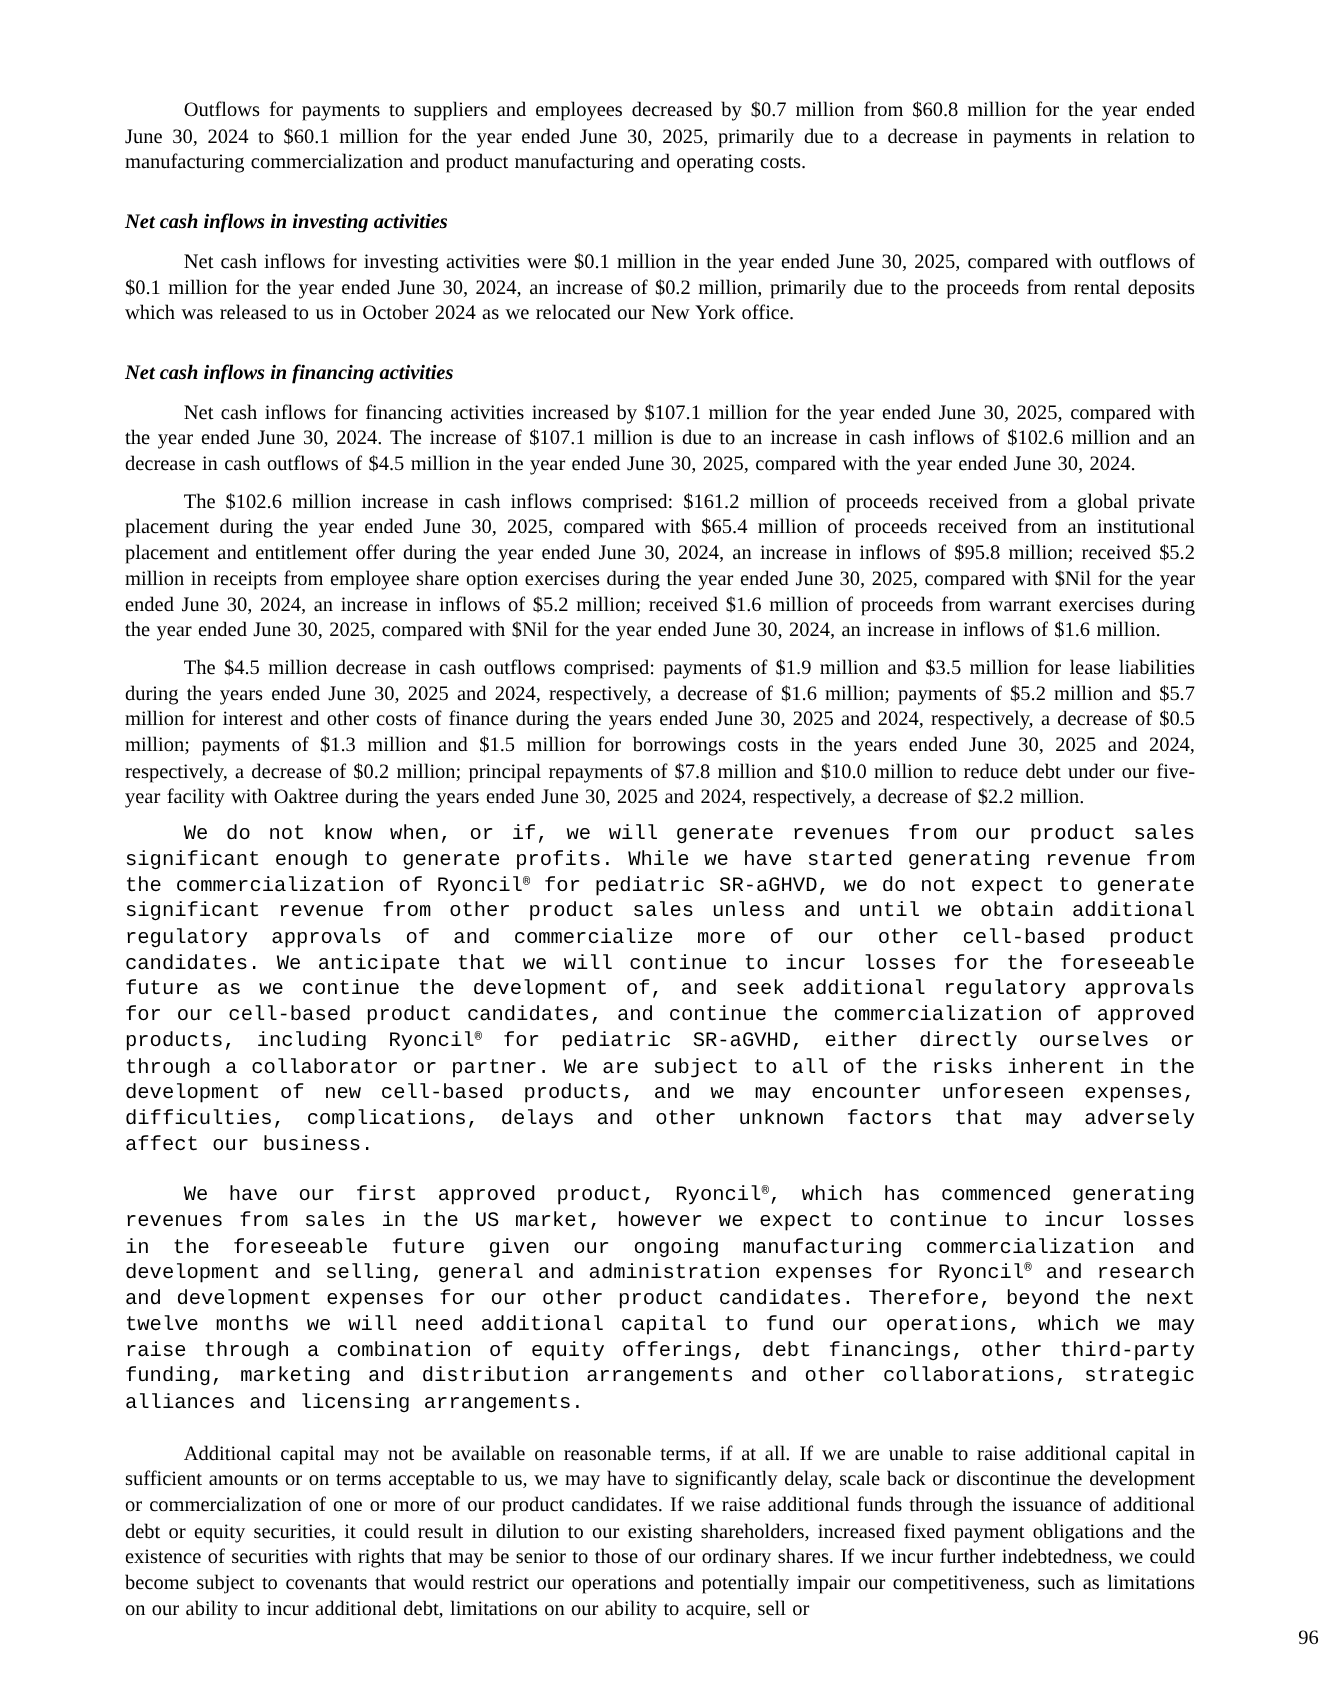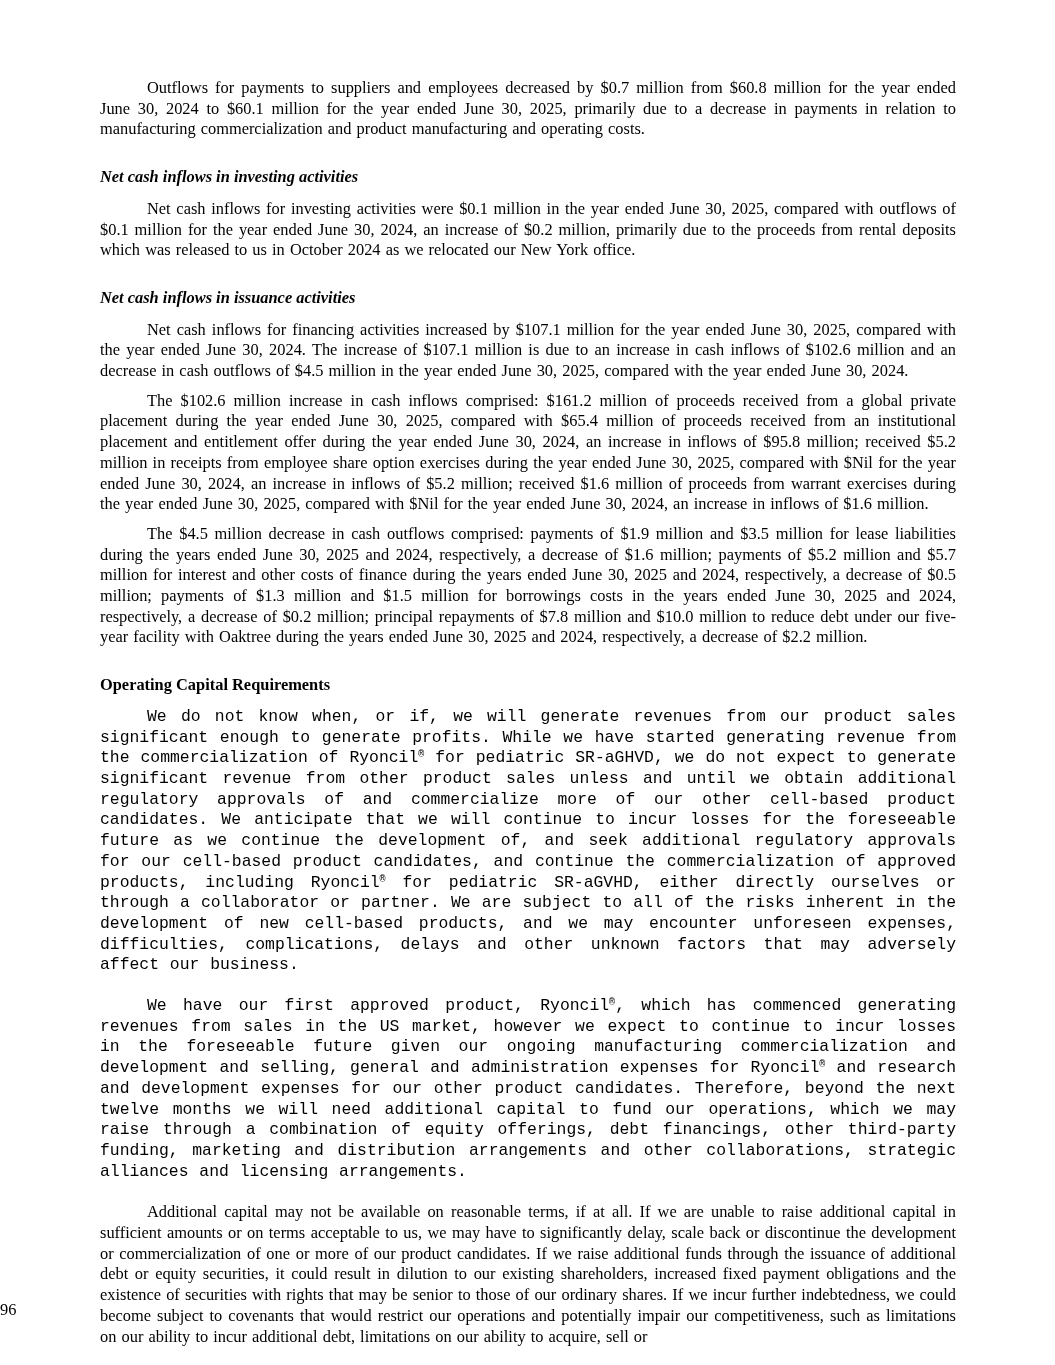--- a/index.html
+++ b/index.html
@@ -46,45 +46,44 @@
   sup.reg {
     font-size: 10px;
     line-height: 0;
     vertical-align: 5px;
   }
   .page-footer {
     position: absolute;
     left: 0;
     top: 1300px;
     width: 1055px;
-    text-align: left;
+    text-align: right;
     font-size: 16.4px;
     line-height: 20.7px;
   }
 </style>
 </head>
 <body>
 
 <div class="page-content">
 
   <p class="body-para">Outflows for payments to suppliers and employees decreased by $0.7 million from $60.8 million for the year ended June 30, 2024 to $60.1 million for the year ended June 30, 2025, primarily due to a decrease in payments in relation to manufacturing commercialization and product manufacturing and operating costs.</p>
 
   <h2 class="section-heading italic">Net cash inflows in investing activities</h2>
 
   <p class="body-para">Net cash inflows for investing activities were $0.1 million in the year ended June 30, 2025, compared with outflows of $0.1 million for the year ended June 30, 2024, an increase of $0.2 million, primarily due to the proceeds from rental deposits which was released to us in October 2024 as we relocated our New York office.</p>
 
-  <h2 class="section-heading italic">Net cash inflows in issuance activities</h2>
+  <h2 class="section-heading italic">Net cash inflows in financing activities</h2>
 
   <p class="body-para">Net cash inflows for financing activities increased by $107.1 million for the year ended June 30, 2025, compared with the year ended June 30, 2024. The increase of $107.1 million is due to an increase in cash inflows of $102.6 million and an decrease in cash outflows of $4.5 million in the year ended June 30, 2025, compared with the year ended June 30, 2024.</p>
 
   <p class="body-para">The $102.6 million increase in cash inflows comprised: $161.2 million of proceeds received from a global private placement during the year ended June 30, 2025, compared with $65.4 million of proceeds received from an institutional placement and entitlement offer during the year ended June 30, 2024, an increase in inflows of $95.8 million; received $5.2 million in receipts from employee share option exercises during the year ended June 30, 2025, compared with $Nil for the year ended June 30, 2024, an increase in inflows of $5.2 million; received $1.6 million of proceeds from warrant exercises during the year ended June 30, 2025, compared with $Nil for the year ended June 30, 2024, an increase in inflows of $1.6 million.</p>
 
   <p class="body-para">The $4.5 million decrease in cash outflows comprised: payments of $1.9 million and $3.5 million for lease liabilities during the years ended June 30, 2025 and 2024, respectively, a decrease of $1.6 million; payments of $5.2 million and $5.7 million for interest and other costs of finance during the years ended June 30, 2025 and 2024, respectively, a decrease of $0.5 million; payments of $1.3 million and $1.5 million for borrowings costs in the years ended June 30, 2025 and 2024, respectively, a decrease of $0.2 million; principal repayments of $7.8 million and $10.0 million to reduce debt under our five-year facility with Oaktree during the years ended June 30, 2025 and 2024, respectively, a decrease of $2.2 million.</p>
 
-  <h2 class="section-heading">Operating Capital Requirements</h2>
 
   <p class="body-para gap-large">We do not know when, or if, we will generate revenues from our product sales significant enough to generate profits. While we have started generating revenue from the commercialization of Ryoncil<sup class="reg">®</sup> for pediatric SR-aGHVD, we do not expect to generate significant revenue from other product sales unless and until we obtain additional regulatory approvals of and commercialize more of our other cell-based product candidates. We anticipate that we will continue to incur losses for the foreseeable future as we continue the development of, and seek additional regulatory approvals for our cell-based product candidates, and continue the commercialization of approved products, including Ryoncil<sup class="reg">®</sup> for pediatric SR-aGVHD, either directly ourselves or through a collaborator or partner. We are subject to all of the risks inherent in the development of new cell-based products, and we may encounter unforeseen expenses, difficulties, complications, delays and other unknown factors that may adversely affect our business.</p>
 
   <p class="body-para gap-large">We have our first approved product, Ryoncil<sup class="reg">®</sup>, which has commenced generating revenues from sales in the US market, however we expect to continue to incur losses in the foreseeable future given our ongoing manufacturing commercialization and development and selling, general and administration expenses for Ryoncil<sup class="reg">®</sup> and research and development expenses for our other product candidates. Therefore, beyond the next twelve months we will need additional capital to fund our operations, which we may raise through a combination of equity offerings, debt financings, other third-party funding, marketing and distribution arrangements and other collaborations, strategic alliances and licensing arrangements.</p>
 
   <p class="body-para">Additional capital may not be available on reasonable terms, if at all. If we are unable to raise additional capital in sufficient amounts or on terms acceptable to us, we may have to significantly delay, scale back or discontinue the development or commercialization of one or more of our product candidates. If we raise additional funds through the issuance of additional debt or equity securities, it could result in dilution to our existing shareholders, increased fixed payment obligations and the existence of securities with rights that may be senior to those of our ordinary shares. If we incur further indebtedness, we could become subject to covenants that would restrict our operations and potentially impair our competitiveness, such as limitations on our ability to incur additional debt, limitations on our ability to acquire, sell or</p>
 
 </div>
 
 <div class="page-footer">96</div>

